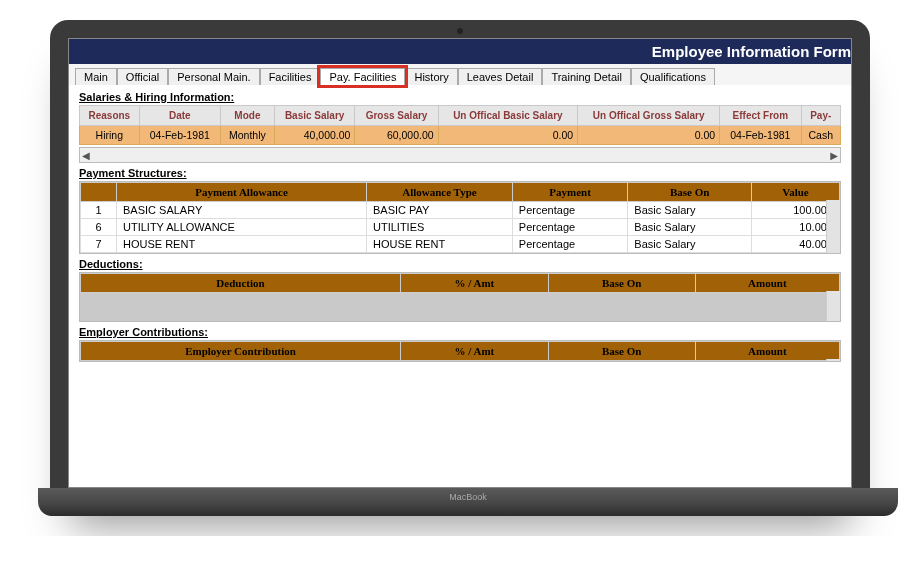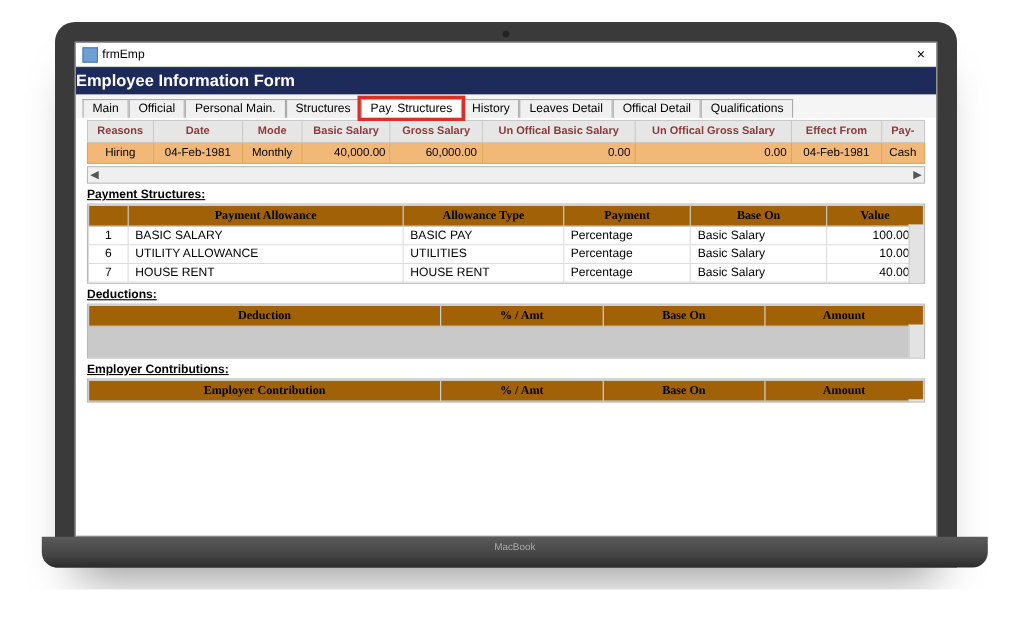--- a/index.html
+++ b/index.html
@@ -66,21 +66,21 @@
     background: #6ea0d6;
     border: 1px solid #4a7bb0;
     font-size: 8px; text-align:center; line-height:12px; color:#fff;
   }
   .close-x { font-size: 13px; cursor: pointer; padding: 0 4px; }
   .header-band {
     background: #1e2a5a;
     color: #fff;
     font-weight: bold;
     font-size: 15px;
-    text-align: left;
+    text-align: right;
     padding: 4px 0;
   }
   .tabs {
     display: flex;
     padding: 4px 6px 0 6px;
     gap: 0;
     background: #f5f5f5;
     font-size: 11px;
   }
   .tab {
@@ -180,44 +180,38 @@
   }
   .num-col { width: 36px; text-align:center !important; }
 </style>
 </head>
 <body>
 
 <div class="laptop-frame">
   <div class="camera"></div>
   <div class="screen">
 
-    <div class="titlebar">
-      <div class="titlebar-left">
-        <span class="app-icon"></span>
-        <span>frmEmp</span>
-      </div>
-      <span class="close-x">×</span>
-    </div>
 
     <div class="header-band">Employee Information Form</div>
 
     <div class="tabs" id="tabs">
         <div class="tab">Main</div>
         <div class="tab">Official</div>
         <div class="tab">Personal Main.</div>
-        <div class="tab">Structures</div>
-        <div class="tab highlighted">Pay. Structures</div>
+        <div class="tab">Facilities</div>
+        <div class="tab highlighted">Pay. Facilities</div>
         <div class="tab">History</div>
         <div class="tab">Leaves Detail</div>
-        <div class="tab">Offical Detail</div>
+        <div class="tab">Training Detail</div>
         <div class="tab">Qualifications</div>
       </div>
 
     <div class="content">
 
+      <div class="section-label">Salaries &amp; Hiring Information:</div>
       <table class="sal-table">
         <thead>
             <tr id="sal-head">
               <th>Reasons</th>
               <th>Date</th>
               <th>Mode</th>
               <th>Basic Salary</th>
               <th>Gross Salary</th>
               <th>Un Offical Basic Salary</th>
               <th>Un Offical Gross Salary</th>

